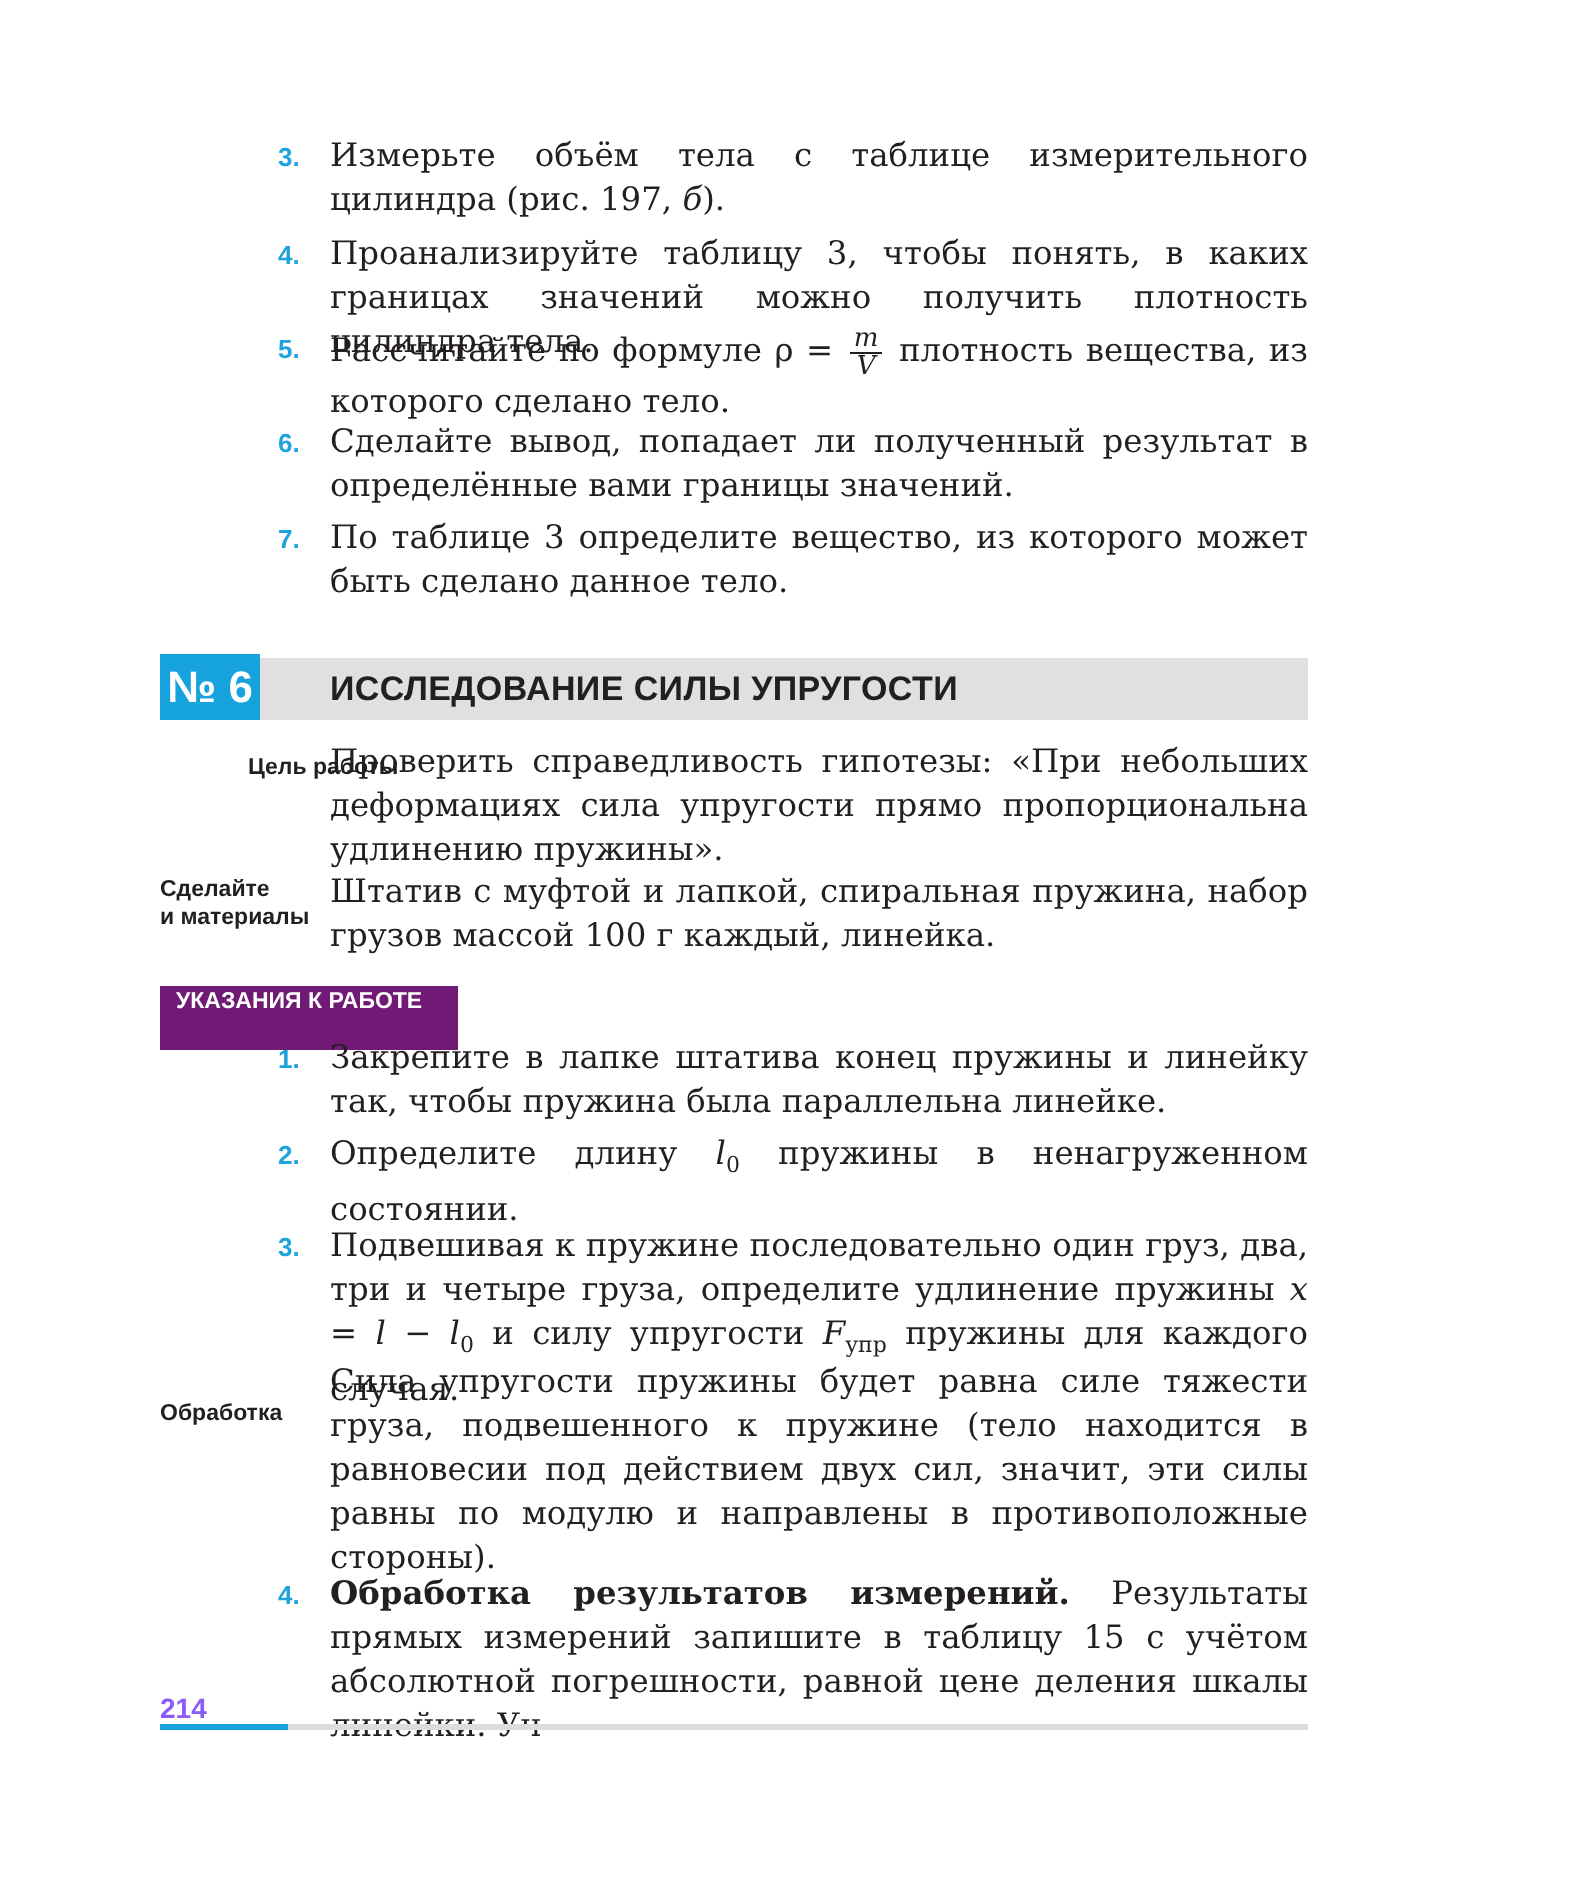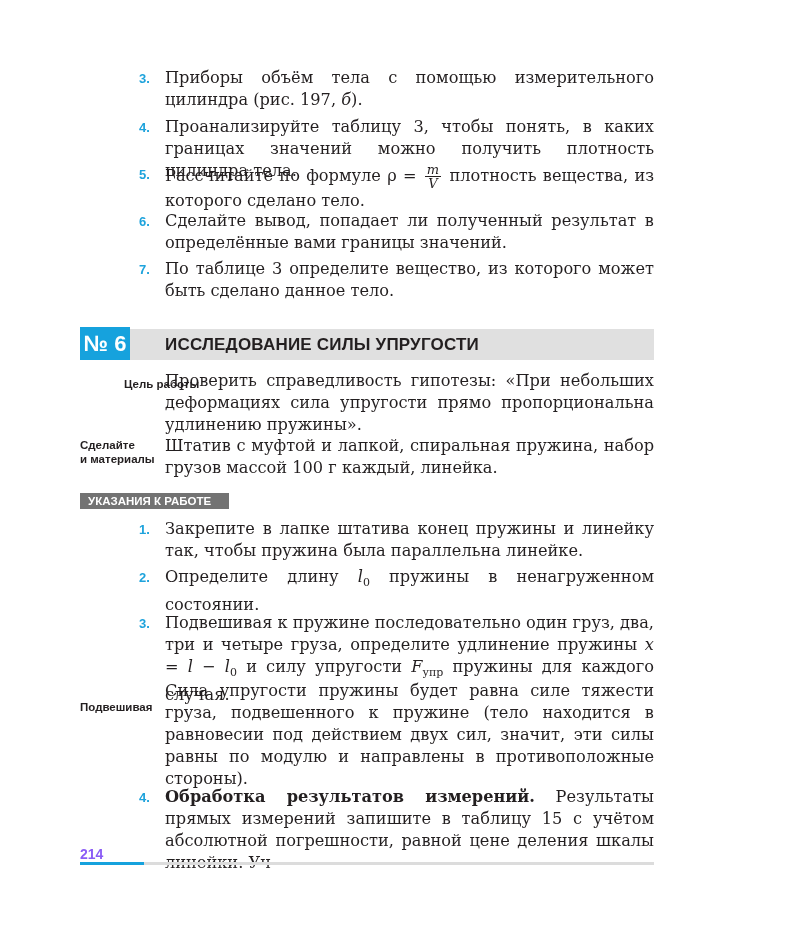--- a/index.html
+++ b/index.html
@@ -14,33 +14,33 @@
   .frac .top { display:block; border-bottom:1px solid #231f20; padding:0 2px; }
   .frac .bot { display:block; }
   sub { font-size:11px; }
   .header-bar { position:absolute; left:80px; top:329px; width:574px; height:31px; background:#e0e0e0; }
   .header-num { position:absolute; left:80px; top:327px; width:50px; height:33px; background:#16a2dd; color:#fff;
                 font-family:"Liberation Sans", sans-serif; font-weight:bold; font-size:22px; line-height:33px; text-align:center; }
   .header-title { position:absolute; left:165px; top:329px; height:31px; line-height:31px; font-family:"Liberation Sans", sans-serif;
                   font-weight:bold; font-size:17px; color:#231f20; letter-spacing:0.2px;text-align:right; }
   .side-label { position:absolute; left:80px; font-family:"Liberation Sans", sans-serif; font-weight:bold; font-size:11.5px; line-height:14px; color:#231f20; }
   .side-text { position:absolute; left:165px; width:489px; font-size:16.2px; line-height:22px; text-align:justify; }
-  .badge { position:absolute; left:80px; top:493px; width:149px; height:16px; background:#737373; color:#fff;
+  .badge { position:absolute; left:80px; top:493px; width:149px; height:32px; background:#701a75; color:#fff;
            font-family:"Liberation Sans", sans-serif; font-weight:bold; font-size:11.5px; line-height:17px; text-indent:8px; }
   .footer-num { position:absolute; left:80px; top:846px; font-family:"Liberation Sans", sans-serif; font-weight:bold; font-size:14px; color:#8b5cf6; }
   .footer-line { position:absolute; left:80px; top:862px; width:574px; height:3px; background:#dcdcdc; }
   .footer-line-accent { position:absolute; left:80px; top:862px; width:64px; height:3px; background:#16a2dd; }
   b { font-weight:bold; }
 </style>
 </head>
 <body>
 
 <div class="item" style="top:67px;">
   <span class="num">3.</span>
-  <div class="txt"><span>Приборы объём тела с помощью измерительного цилиндра (рис. 197, </span><span class="ital">б</span><span>).</span></div>
+  <div class="txt"><span>Измерьте объём тела с таблице измерительного цилиндра (рис. 197, </span><span class="ital">б</span><span>).</span></div>
 </div>
 
 <div class="item" style="top:116px;">
   <span class="num">4.</span>
   <div class="txt">Проанализируйте таблицу 3, чтобы понять, в каких границах значений можно получить плотность цилиндра тела.</div>
 </div>
 
 <div class="item" style="top:163px;">
   <span class="num">5.</span>
   <div class="txt"><span>Рассчитайте по формуле ρ = </span><span class="frac"><span class="top">m</span><span class="bot">V</span></span><span> плотность вещества, из которого сделано тело.</span></div>
@@ -79,21 +79,21 @@
 <div class="item" style="top:566px;">
   <span class="num">2.</span>
   <div class="txt"><span>Определите длину </span><span class="ital">l</span><sub>0</sub><span> пружины в ненагруженном состоянии.</span></div>
 </div>
 
 <div class="item" style="top:612px;">
   <span class="num">3.</span>
   <div class="txt"><span>Подвешивая к пружине последовательно один груз, два, три и четыре груза, определите удлинение пружины </span><span class="ital">x = l − l</span><sub>0</sub><span> и силу упругости </span><span class="ital">F</span><sub>упр</sub><span> пружины для каждого случая.</span></div>
 </div>
 
-<div class="side-label" style="top:700px;">Подвешивая</div>
+<div class="side-label" style="top:700px;">Обработка</div>
 <div class="side-text" style="top:680px;">Сила упругости пружины будет равна силе тяжести груза, подвешенного к пружине (тело находится в равновесии под действием двух сил, значит, эти силы равны по модулю и направлены в противоположные стороны).</div>
 
 <div class="item" style="top:786px;">
   <span class="num">4.</span>
   <div class="txt"><b>Обработка результатов измерений.</b><span> Результаты прямых измерений запишите в таблицу 15 с учётом абсолютной погрешности, равной цене деления шкалы линейки. Уч-</span></div>
 </div>
 
 <div class="footer-num">214</div>
 <div class="footer-line"></div>
 <div class="footer-line-accent"></div>

